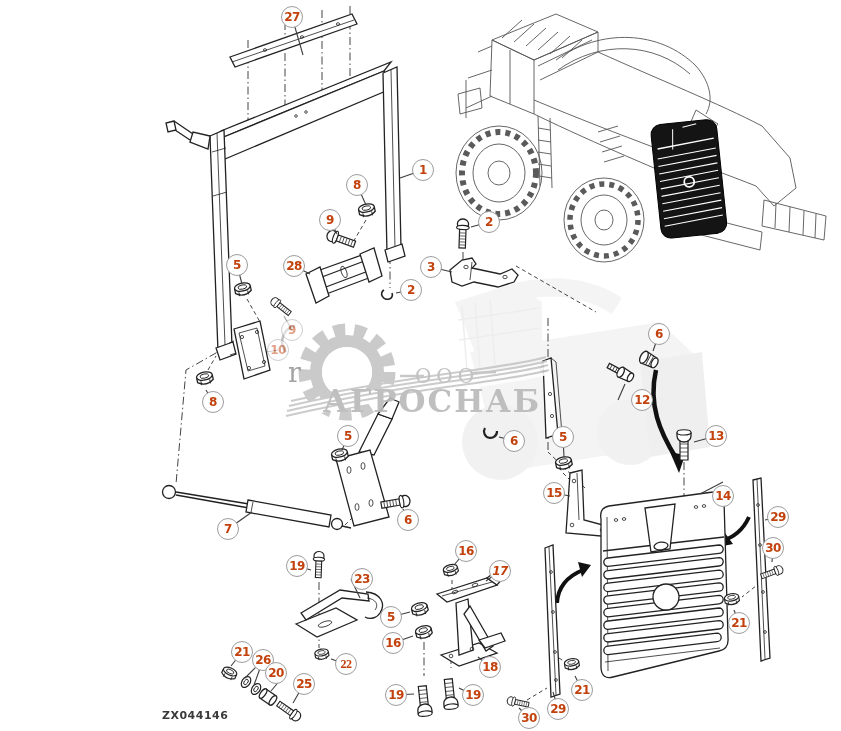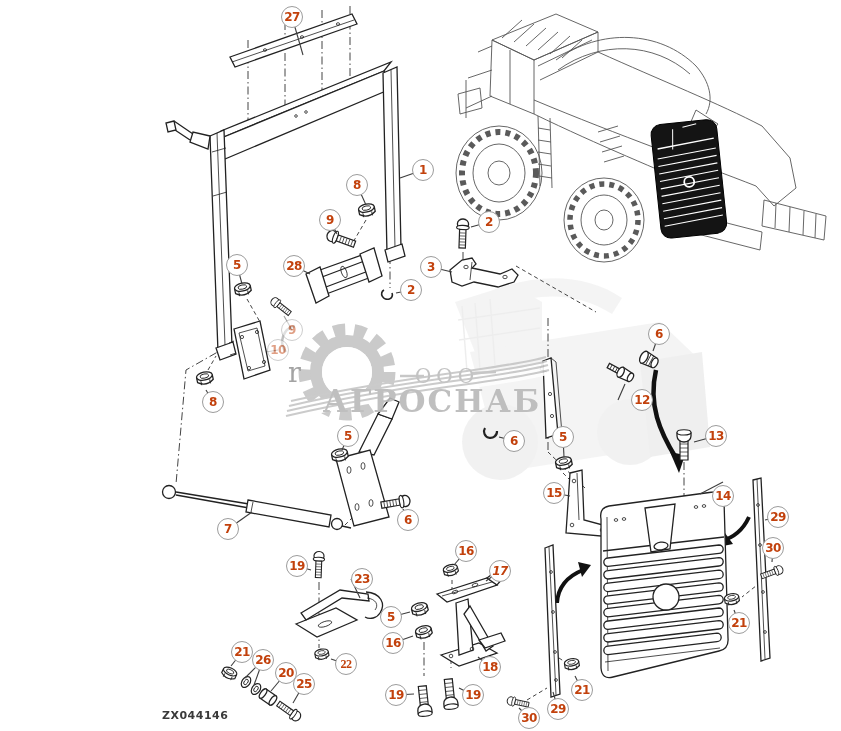--- a/index.html
+++ b/index.html
@@ -419,17 +419,17 @@
       <div class="callout" style="left: 346px; top: 664px; font-family: Liberation Serif, serif;">22</div>
       <div class="callout" style="left: 466px; top: 551px;">16</div>
       <div class="callout" style="left: 500px; top: 571px; font-style: italic;">17</div>
       <div class="callout" style="left: 391px; top: 617px;">5</div>
       <div class="callout" style="left: 393px; top: 643px;">16</div>
       <div class="callout" style="left: 490px; top: 667px;">18</div>
       <div class="callout" style="left: 396px; top: 695px;">19</div>
       <div class="callout" style="left: 473px; top: 695px;">19</div>
       <div class="callout" style="left: 242px; top: 652px;">21</div>
       <div class="callout" style="left: 263px; top: 660px;">26</div>
-      <div class="callout" style="left: 286px; top: 673px;">20</div>
+      <div class="callout" style="left: 276px; top: 673px;">20</div>
       <div class="callout" style="left: 304px; top: 684px;">25</div>
     </div>
 <div id="figure-code">ZX044146</div>
 </div>
 
 </body></html>

